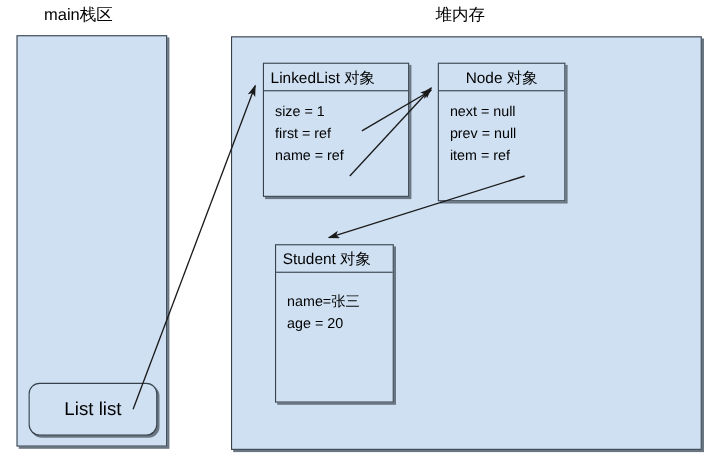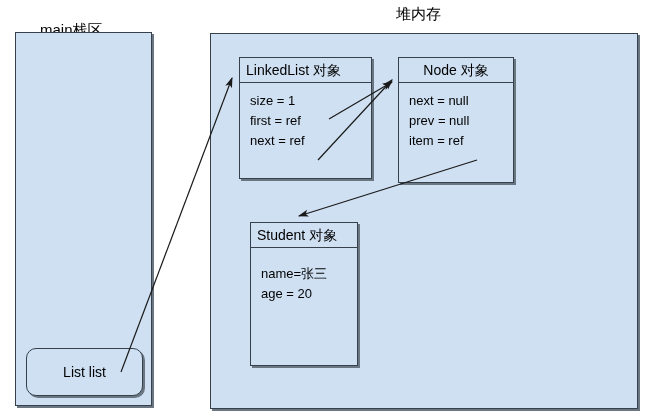--- a/index.html
+++ b/index.html
@@ -15,21 +15,21 @@
     font-family: "Liberation Sans", "DejaVu Sans", sans-serif;
     overflow: hidden;
   }
   .region-title {
     position: absolute;
     font-size: 15px;
     color: #000000;
     white-space: nowrap;
     line-height: 1;
   }
-  #stack-title { left: 40px; top: 22px; }
+  #stack-title { left: 40px; top: 6px; }
   #heap-title  { left: 396px; top: 6px; }
 
   
   .region-box {
     position: absolute;
     background: #cfe0f2;
     border: 1px solid #36414b;
     box-sizing: border-box;
     box-shadow: 2px 2px 0 0 #6b7683;
   }
@@ -75,21 +75,21 @@
     background: #cfe0f2;
     border: 1px solid #36414b;
     border-radius: 10px;
     box-sizing: border-box;
     box-shadow: 2px 2px 0 0 #6b7683;
     display: flex;
     align-items: center;
     justify-content: center;
   }
   #list-var-box .label {
-    font-size: 14px;
+    font-size: 17px;
     color: #000000;
     white-space: nowrap;
   }
 
   
   #arrow-layer {
     position: absolute;
     left: 0; top: 0;
     width: 654px; height: 420px;
     pointer-events: none;
@@ -112,21 +112,21 @@
 
   <div id="list-var-box">
     <span class="label">List list</span>
   </div>
 
   <div class="obj-box" id="linkedlist-box">
     <div class="obj-title">LinkedList 对象</div>
     <div class="obj-body">
       <div class="line">size = 1</div>
       <div class="line">first = ref</div>
-      <div class="line">next = ref</div>
+      <div class="line">name = ref</div>
     </div>
   </div>
 
   <div class="obj-box" id="node-box">
     <div class="obj-title center">Node 对象</div>
     <div class="obj-body">
       <div class="line">next = null</div>
       <div class="line">prev = null</div>
       <div class="line">item = ref</div>
     </div>

